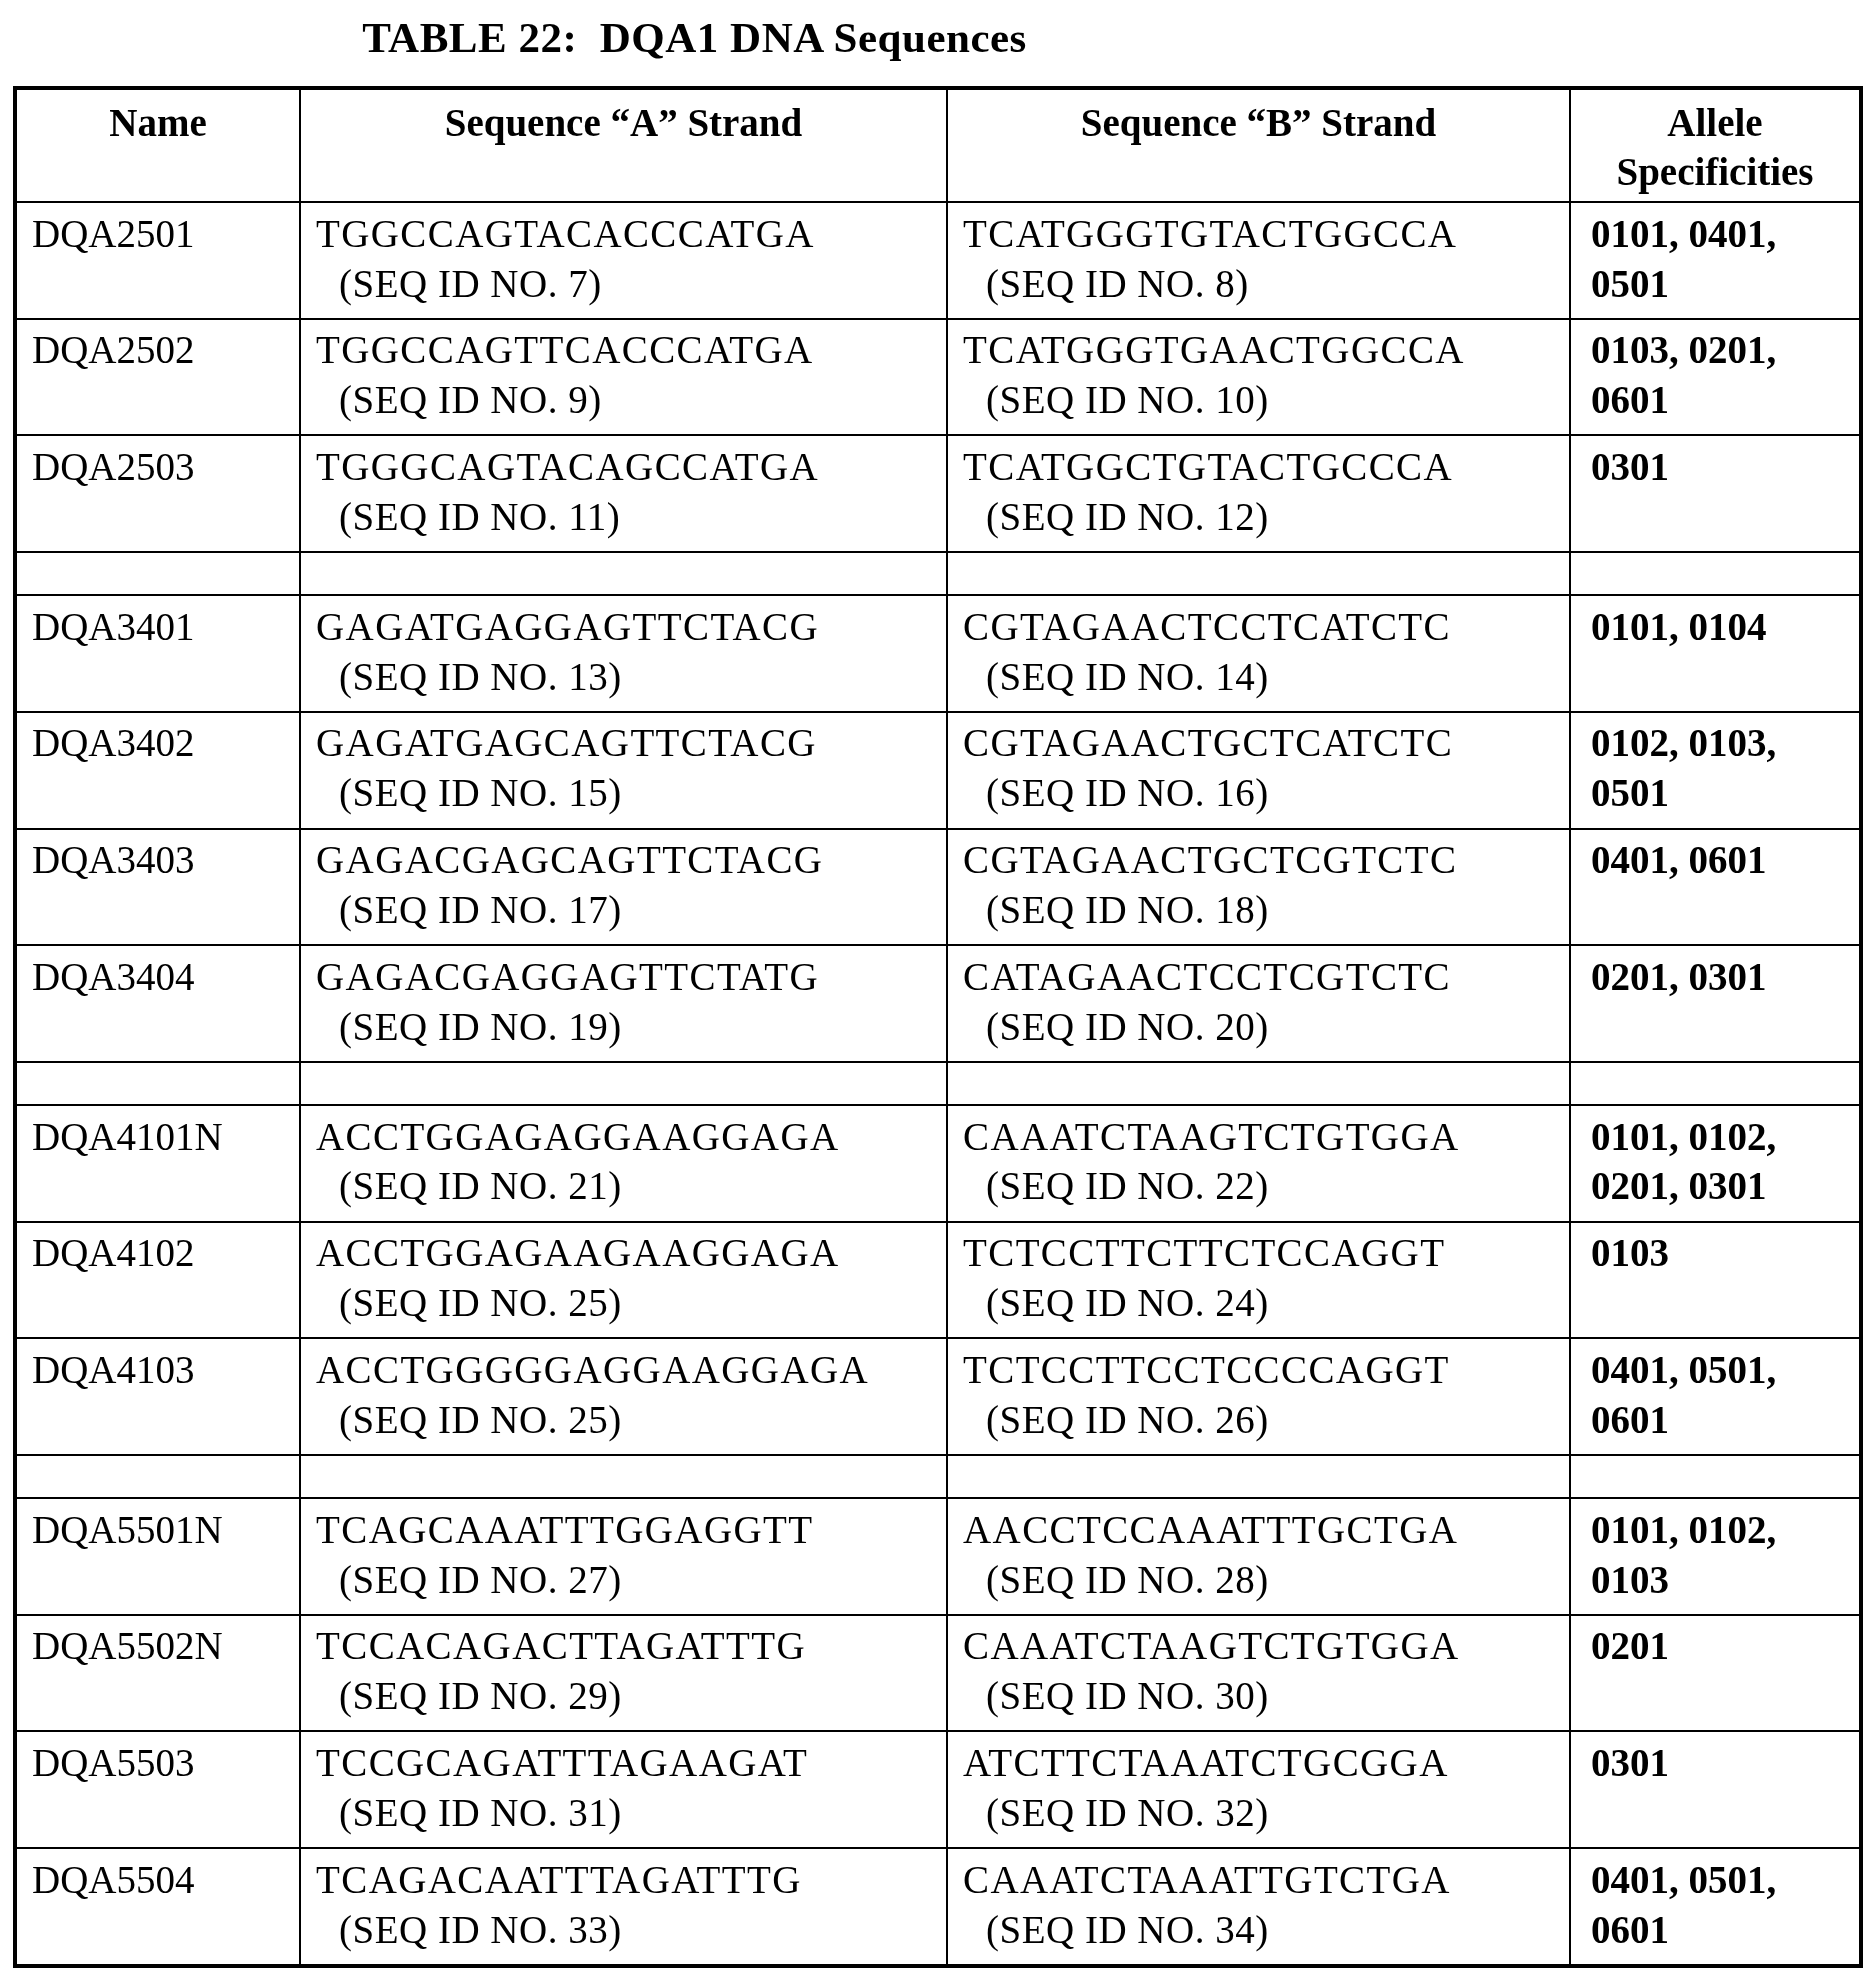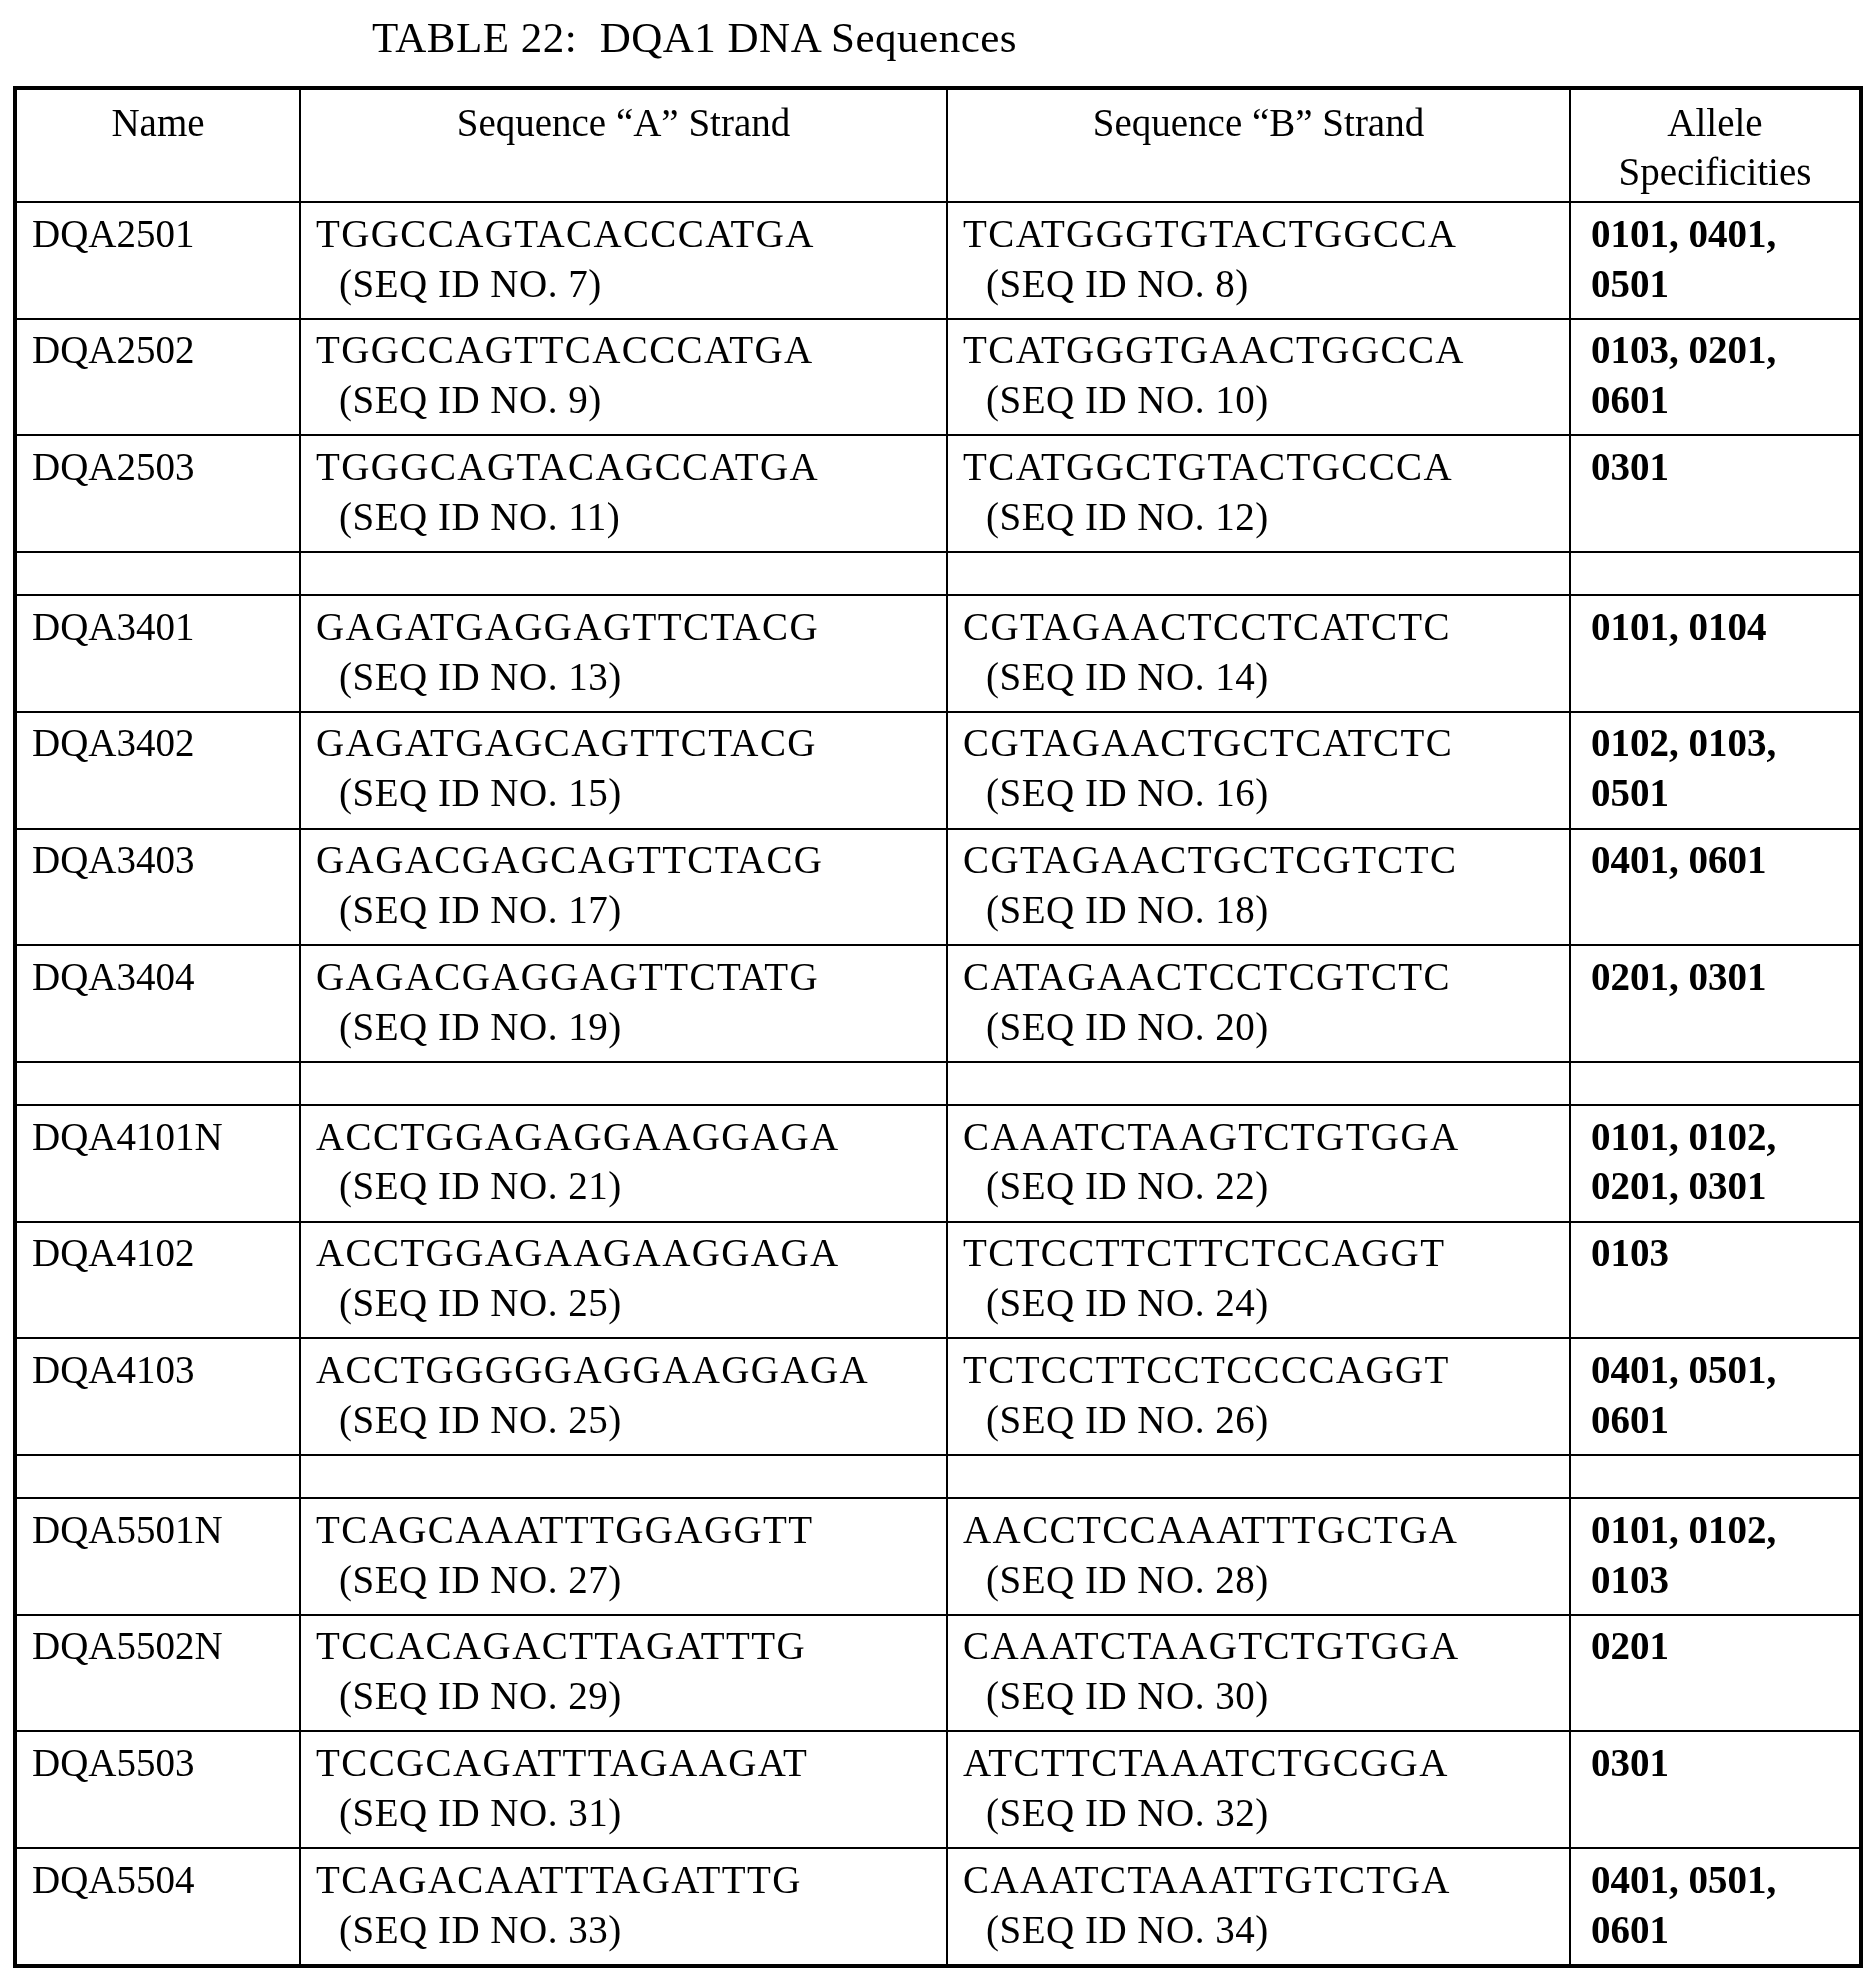--- a/index.html
+++ b/index.html
@@ -18,21 +18,21 @@
     position: relative;
     width: 1874px;
     height: 1975px;
     background: #ffffff;
     box-sizing: border-box;
     padding-top: 13px;
   }
   .title {
     width: 1389px;
     text-align: center;
-    font-weight: normal;
+    font-weight: bold;
     font-size: 43px;
     letter-spacing: 0.5px;
     white-space: pre-wrap;
   }
   table.seq-table {
     border-collapse: collapse;
     border: 4.7px solid #000000;
     margin: 24px 9.3px 0 13px;
     width: 1846px;
     table-layout: fixed;
@@ -41,21 +41,21 @@
   .seq-table td {
     border: 2.8px solid #000000;
     vertical-align: top;
     padding: 5.6px 15px 9.3px 15px;
     font-size: 39px;
     line-height: 1.28;
     overflow: hidden;
     box-sizing: border-box;
   }
   .seq-table th {
-    font-weight: normal;
+    font-weight: bold;
     text-align: center;
     padding-top: 7.5px;
     padding-bottom: 3.7px;
   }
   col.c-name   { width: 285px; }
   col.c-seqa   { width: 647px; }
   col.c-seqb   { width: 623px; }
   col.c-allele { width: 291px; }
   tr.data td { height: 114px; }
   tr.spacer td { height: 43px; padding: 0; }

